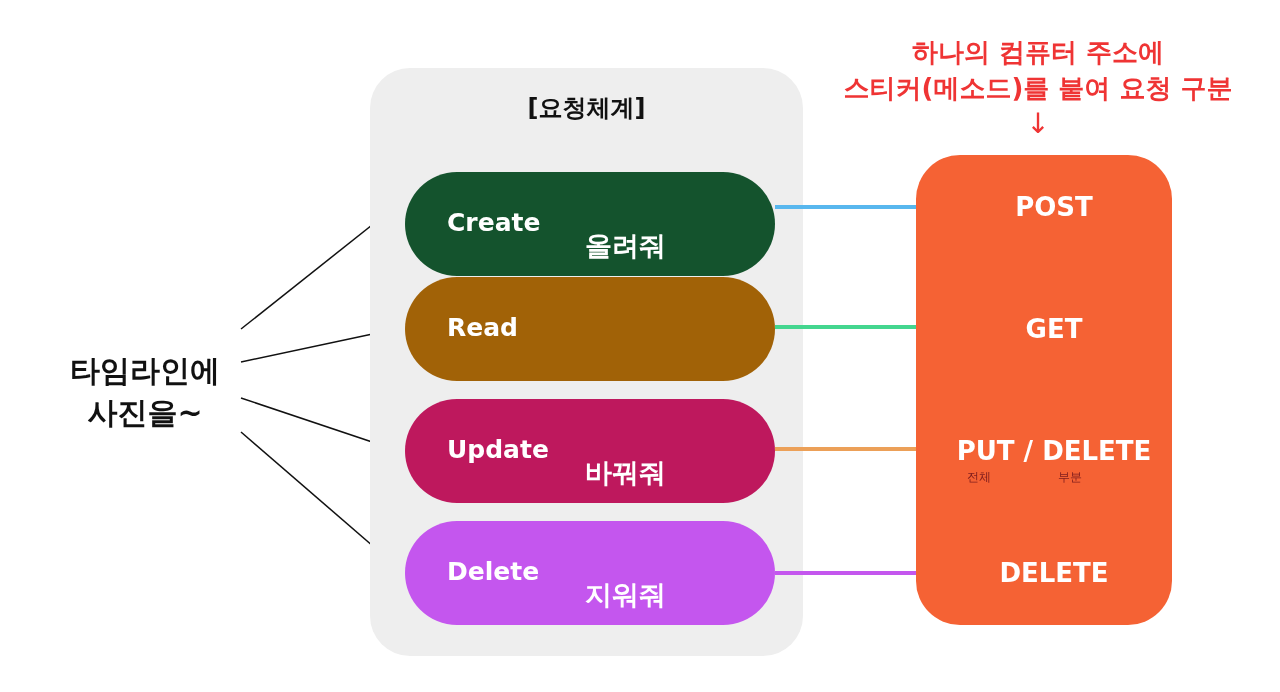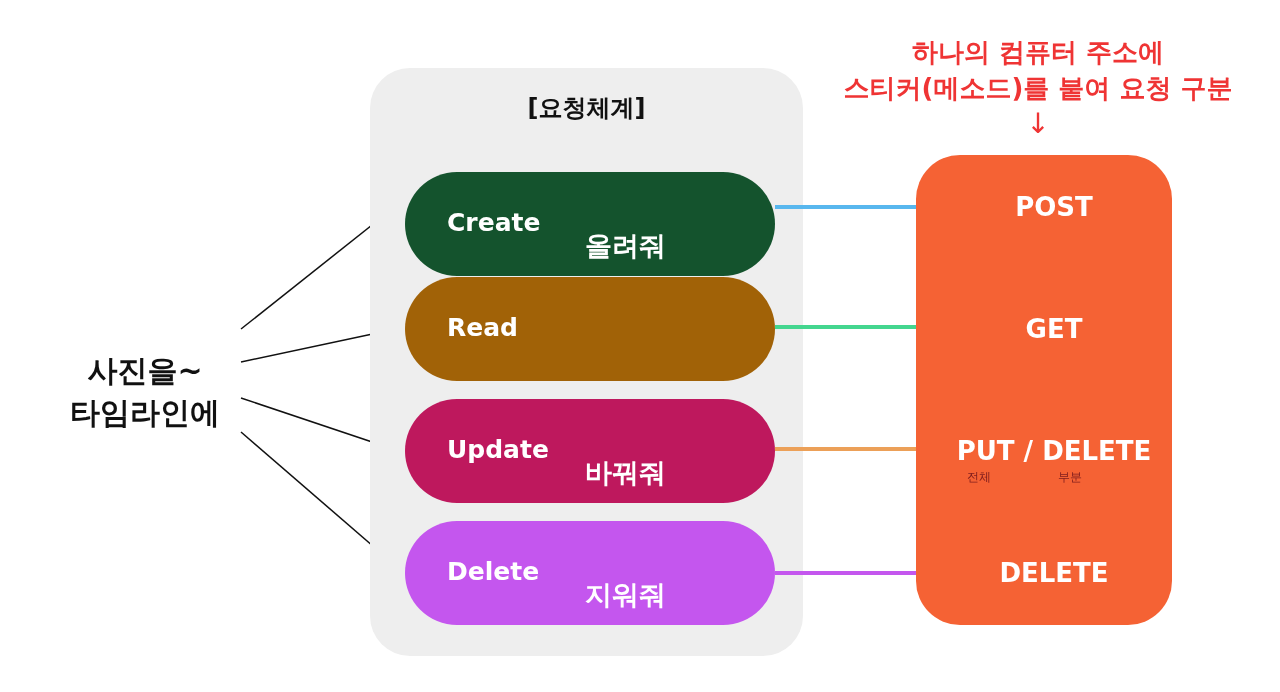--- a/index.html
+++ b/index.html
@@ -27,22 +27,22 @@
       <path d="M1,1 L10,6 L1,11" fill="none" stroke="#111" stroke-width="1.5"></path>
     </marker>
   </defs>
   <line x1="241" y1="329" x2="396" y2="206" stroke="#111" stroke-width="1.5" marker-end="url(#ah)"></line>
   <line x1="241" y1="362" x2="396" y2="329" stroke="#111" stroke-width="1.5" marker-end="url(#ah)"></line>
   <line x1="241" y1="398" x2="396" y2="450" stroke="#111" stroke-width="1.5" marker-end="url(#ah)"></line>
   <line x1="241" y1="432" x2="396" y2="566" stroke="#111" stroke-width="1.5" marker-end="url(#ah)"></line>
 </svg>
 
 <div id="source" class="abs">
+  <div>타임라인에</div>
   <div>사진을~</div>
-  <div>타임라인에</div>
 </div>
 
 <div id="panel" class="abs"></div>
 <div id="panel-title" class="abs">[요청체계]</div>
 
 <div class="pill op" style="top: 172px; background: #14532d;">
   <span class="en">Create</span>
   <span class="ko">올려줘</span>
 </div>
 <div class="pill op" style="top: 277px; background: #a16207;">

